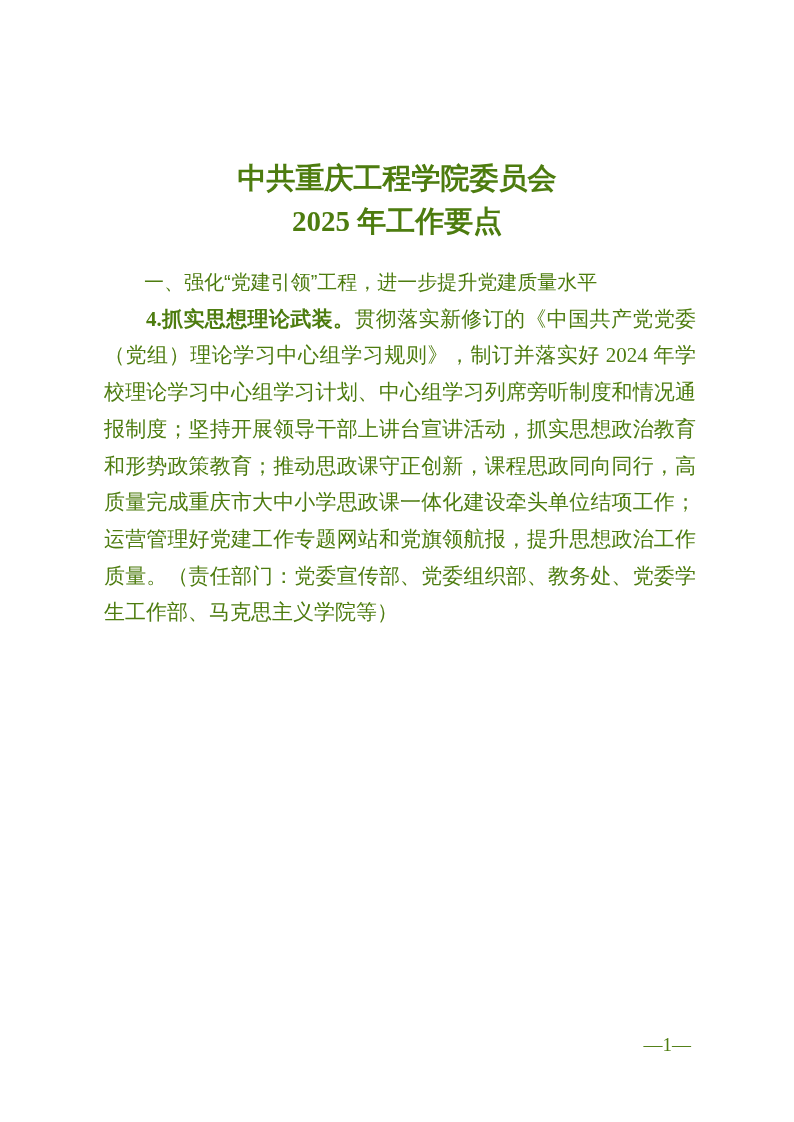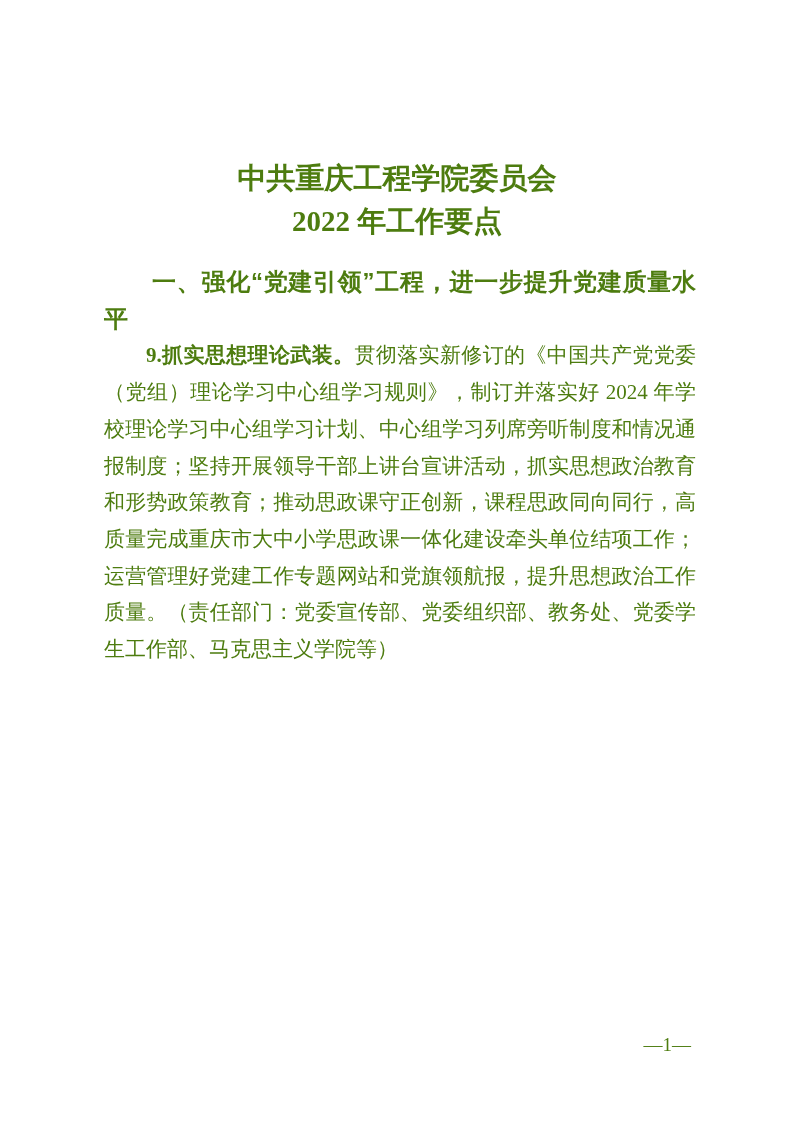--- a/index.html
+++ b/index.html
@@ -41,23 +41,23 @@
     line-height: 36.7px;
     text-align: justify;
     text-justify: inter-ideograph;
   }
   .para {
     margin: 0;
     text-indent: 2em;
   }
   .section-heading {
     margin: 0;
-    font-size: 24px;
+    font-size: 20px;
     line-height: 36.7px;
-    font-weight: bold;
+    font-weight: normal;
     font-family: "Liberation Sans", sans-serif;
     text-indent: 2em;
   }
   .item-lead {
     font-weight: bold;
   }
   .page-number {
     position: absolute;
     top: 1018px;
     right: 103px;
@@ -67,25 +67,25 @@
     font-family: "Liberation Serif", serif;
   }
 </style>
 </head>
 <body>
 
 <div class="page">
 
   <header class="doc-title">
     <div class="title-line">中共重庆工程学院委员会</div>
-    <div class="title-line">2022 年工作要点</div>
+    <div class="title-line">2025 年工作要点</div>
   </header>
 
   <main class="doc-body">
 
     <h2 class="section-heading">一、强化“党建引领”工程，进一步提升党建质量水平</h2>
 
-    <p class="para"><strong class="item-lead">9.抓实思想理论武装。</strong><span>贯彻落实新修订的《中国共产党党委（党组）理论学习中心组学习规则》，制订并落实好 2024 年学校理论学习中心组学习计划、中心组学习列席旁听制度和情况通报制度；坚持开展领导干部上讲台宣讲活动，抓实思想政治教育和形势政策教育；推动思政课守正创新，课程思政同向同行，高质量完成重庆市大中小学思政课一体化建设牵头单位结项工作；运营管理好党建工作专题网站和党旗领航报，提升思想政治工作质量。（责任部门：党委宣传部、党委组织部、教务处、党委学生工作部、马克思主义学院等）</span></p>
+    <p class="para"><strong class="item-lead">4.抓实思想理论武装。</strong><span>贯彻落实新修订的《中国共产党党委（党组）理论学习中心组学习规则》，制订并落实好 2024 年学校理论学习中心组学习计划、中心组学习列席旁听制度和情况通报制度；坚持开展领导干部上讲台宣讲活动，抓实思想政治教育和形势政策教育；推动思政课守正创新，课程思政同向同行，高质量完成重庆市大中小学思政课一体化建设牵头单位结项工作；运营管理好党建工作专题网站和党旗领航报，提升思想政治工作质量。（责任部门：党委宣传部、党委组织部、教务处、党委学生工作部、马克思主义学院等）</span></p>
   </main>
 
   <div class="page-number">—1—</div>
 
 </div>
 
 </body></html>

